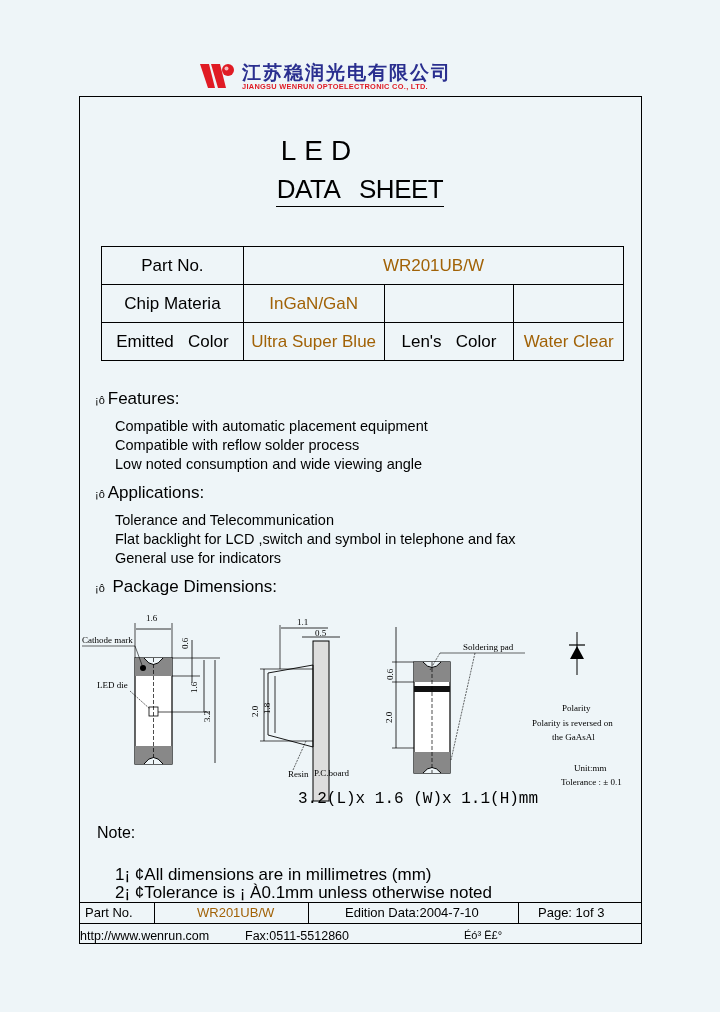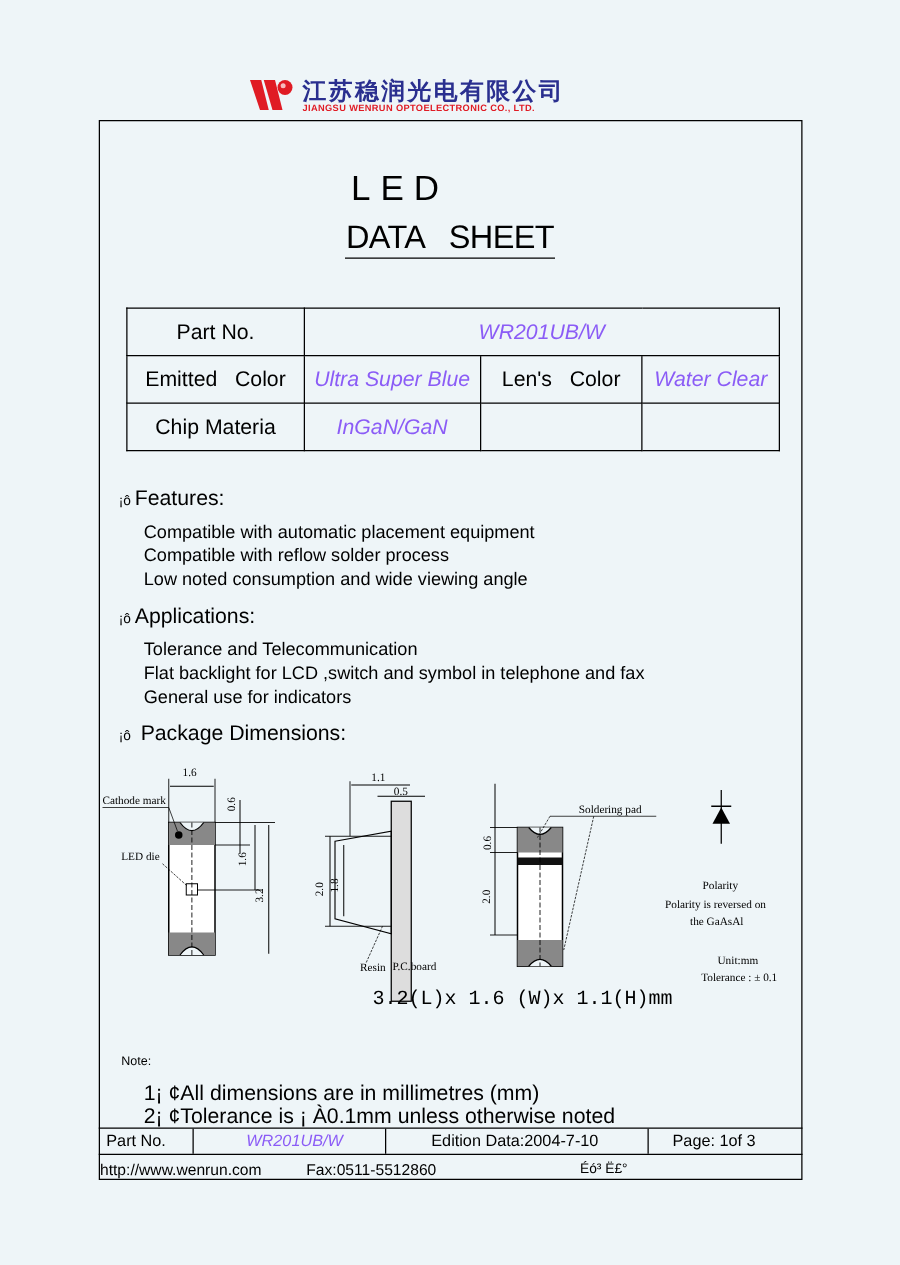--- a/index.html
+++ b/index.html
@@ -14,30 +14,30 @@
   .logo-cn { position:absolute; left:42px; top:0; font-size:19px; font-weight:bold; color:#2a2f8f; letter-spacing:2px; white-space:nowrap; }
   .logo-en { position:absolute; left:42px; top:22px; font-size:7.4px; font-weight:bold; color:#e01b24; letter-spacing:0.3px; white-space:nowrap; }
   
   .frame { left:79px; top:96px; width:563px; height:848px; border:1.5px solid #000; box-sizing:border-box; }
   .title1 { left:0; width:640px; top:135px; text-align:center; font-size:28px; letter-spacing:8px; }
   .title2 { left:0; width:720px; top:174px; text-align:center; font-size:26px; }
   .title2 span { border-bottom:1.5px solid #000; padding:0 1px 2px; letter-spacing:-0.5px; }
   
   table.spec { position:absolute; left:101px; top:246px; width:523px; border-collapse:collapse; font-size:17px; }
   table.spec td { border:1px solid #000; height:37px; text-align:center; padding:0; }
-  .blue { color:#8b5cf6;font-style:italic; }
+  .blue { color:#a16207; }
   
   .sec-h { font-size:17px; left:95px; }
   .sec-h .bullet { font-size:11px; margin-right:3px; }
   .line { font-size:14.5px; left:115px; }
   
   .diag { left:80px; top:605px; width:562px; height:215px; }
   .pkg-size { left:298px; top:790px; font-size:16px; font-family:Liberation Mono, monospace; }
   
-  .note-h { left:97px; top:844px; font-size:10px; }
+  .note-h { left:97px; top:824px; font-size:16px; }
   .note { left:115px; font-size:17px; }
   
   .footer { left:79px; top:902px; width:563px; height:42px; border-top:1.5px solid #000; box-sizing:border-box; font-size:13px; }
   .f-row1 { position:absolute; top:0; left:0; width:100%; height:20px; border-bottom:1px solid #000; }
   .f-cell { position:absolute; top:2px; white-space:nowrap; }
   .f-sep { position:absolute; top:0; width:1px; height:20px; background:#000; }
   .f-row2 { position:absolute; top:24px; left:0; width:100%; font-size:12.5px; }
 </style>
 </head>
 <body>
@@ -64,30 +64,30 @@
       <col style="width:141px">
       <col style="width:130px">
       <col style="width:110px">
     </colgroup>
   <tbody>
       <tr>
     <td>Part No.</td>
     <td colspan="3" class="blue">WR201UB/W</td>
   </tr>
   <tr>
+    <td>Chip Materia</td>
+    <td class="blue">InGaN/GaN</td>
+    <td></td>
+    <td></td>
+  </tr>
+  <tr>
     <td style="white-space:pre">Emitted   Color</td>
     <td class="blue">Ultra Super Blue</td>
     <td style="white-space:pre">Len's   Color</td>
     <td class="blue">Water Clear</td>
-  </tr>
-  <tr>
-    <td>Chip Materia</td>
-    <td class="blue">InGaN/GaN</td>
-    <td></td>
-    <td></td>
   </tr>
 </tbody>
   </table>
 
 <div class="abs sec-h" style="top:389px">
   <span class="bullet">¡ô</span><span>Features:</span>
 </div>
 <div class="abs line" style="top:418px">Compatible with automatic placement equipment</div>
 <div class="abs line" style="top:437px">Compatible with reflow solder process</div>
 <div class="abs line" style="top:456px">Low noted consumption and wide viewing angle</div>

